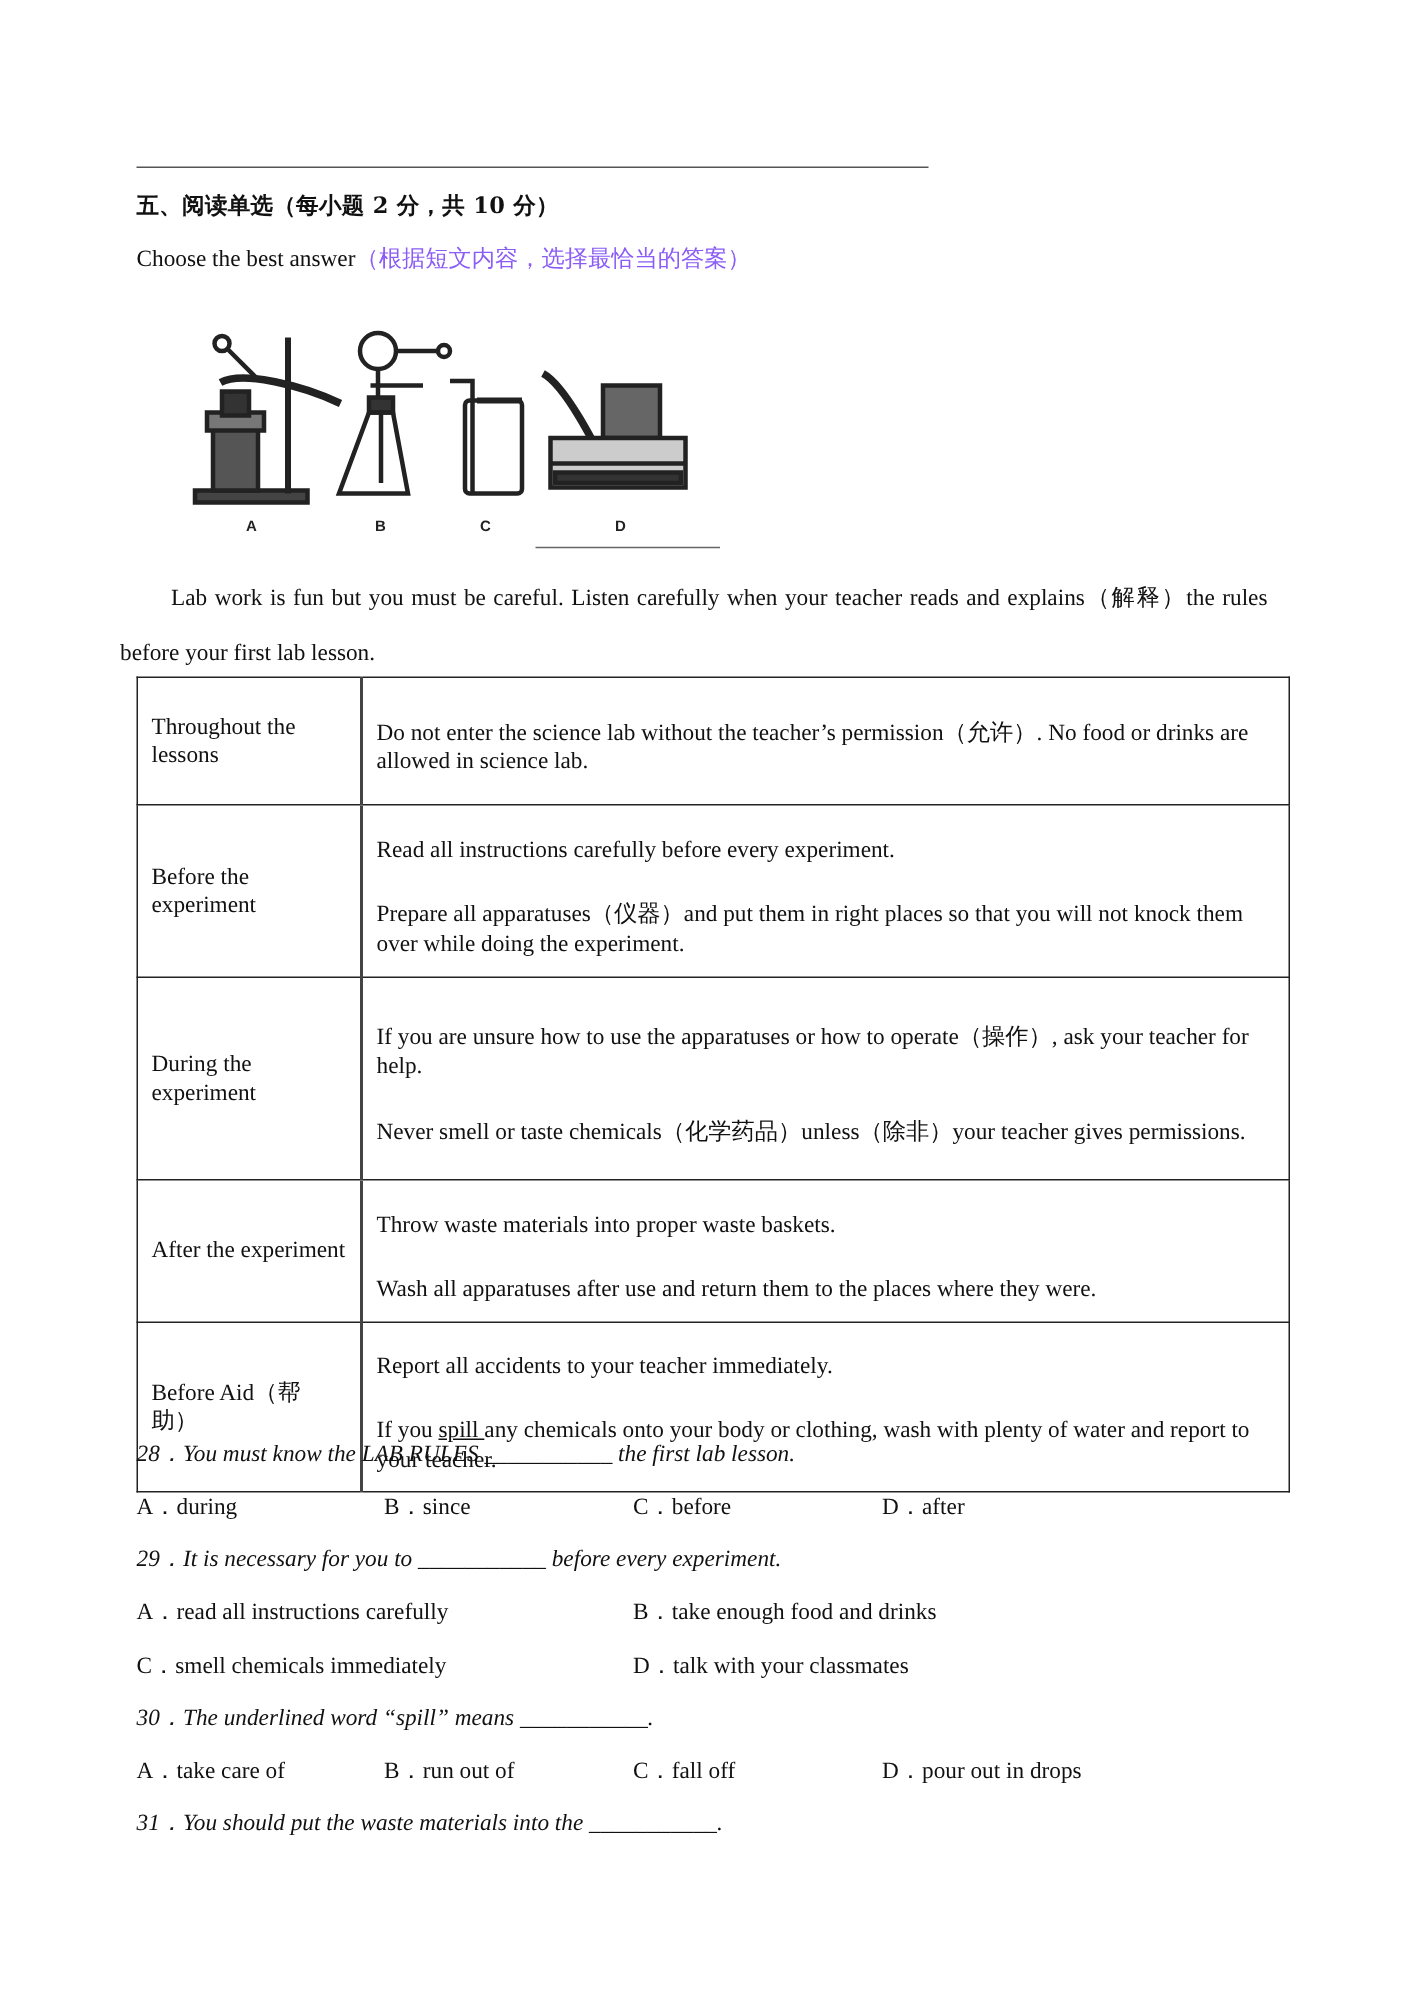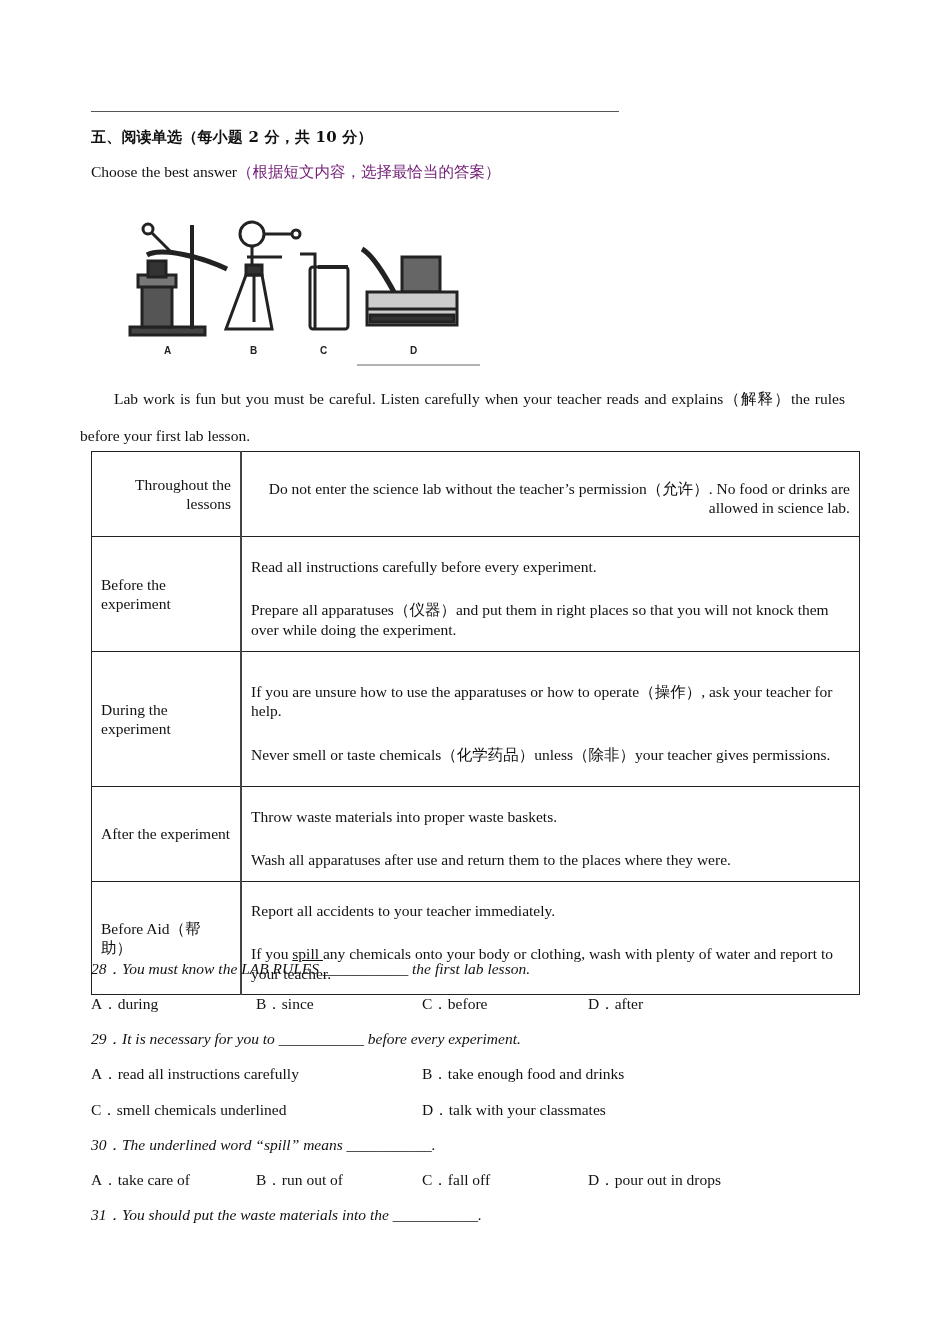--- a/index.html
+++ b/index.html
@@ -31,21 +31,21 @@
     font-weight: bold;
     font-family: "DejaVu Serif", "Liberation Serif", serif;
     letter-spacing: 0.2px;
   }
   .instruction {
     position: absolute;
     left: 91px;
     top: 162px;
     font-size: 15.5px;
   }
-  .instruction .cn { color: #701a75; }
+  .instruction .cn { color: #8b5cf6; }
 
   .figure {
     position: absolute;
     left: 122px;
     top: 197px;
     width: 360px;
     height: 170px;
   }
   .figure svg { width: 100%; height: 100%; display: block; }
 
@@ -76,21 +76,21 @@
   }
   table.rules td.label-col {
     width: 130px;
     border-right: 2px solid #444;
   }
   table.rules tr.head td {
     height: 41px;
     vertical-align: top;
     padding-top: 7px;
   }
-  table.rules tr.r1 td { height: 60px; text-align: right; }
+  table.rules tr.r1 td { height: 60px; }
   table.rules tr.r2 td { height: 90px; }
   table.rules tr.r3 td { height: 110px; }
   table.rules tr.r4 td { height: 70px; }
   table.rules tr.r5 td { height: 88px; }
   table.rules .rule-line { margin: 0; }
   table.rules .rule-line + .rule-line { margin-top: 24px; }
   table.rules td.body-col { padding-top: 16px; padding-bottom: 8px; }
   .u { text-decoration: underline; }
 
   .q {
@@ -210,21 +210,21 @@
 
 <div class="q" style="top:959px;"><span>28．</span><span>You must know the LAB RULES ___________ the first lab lesson.</span></div>
 <div class="opt" style="left:91px; top:994px;">A．during</div>
 <div class="opt" style="left:256px; top:994px;">B．since</div>
 <div class="opt" style="left:422px; top:994px;">C．before</div>
 <div class="opt" style="left:588px; top:994px;">D．after</div>
 
 <div class="q" style="top:1029px;"><span>29．</span><span>It is necessary for you to ___________ before every experiment.</span></div>
 <div class="opt" style="left:91px; top:1064px;">A．read all instructions carefully</div>
 <div class="opt" style="left:422px; top:1064px;">B．take enough food and drinks</div>
-<div class="opt" style="left:91px; top:1100px;">C．smell chemicals underlined</div>
+<div class="opt" style="left:91px; top:1100px;">C．smell chemicals immediately</div>
 <div class="opt" style="left:422px; top:1100px;">D．talk with your classmates</div>
 
 <div class="q" style="top:1135px;"><span>30．</span><span>The underlined word “spill” means ___________.</span></div>
 <div class="opt" style="left:91px; top:1170px;">A．take care of</div>
 <div class="opt" style="left:256px; top:1170px;">B．run out of</div>
 <div class="opt" style="left:422px; top:1170px;">C．fall off</div>
 <div class="opt" style="left:588px; top:1170px;">D．pour out in drops</div>
 
 <div class="q" style="top:1205px;"><span>31．</span><span>You should put the waste materials into the ___________.</span></div>
 

